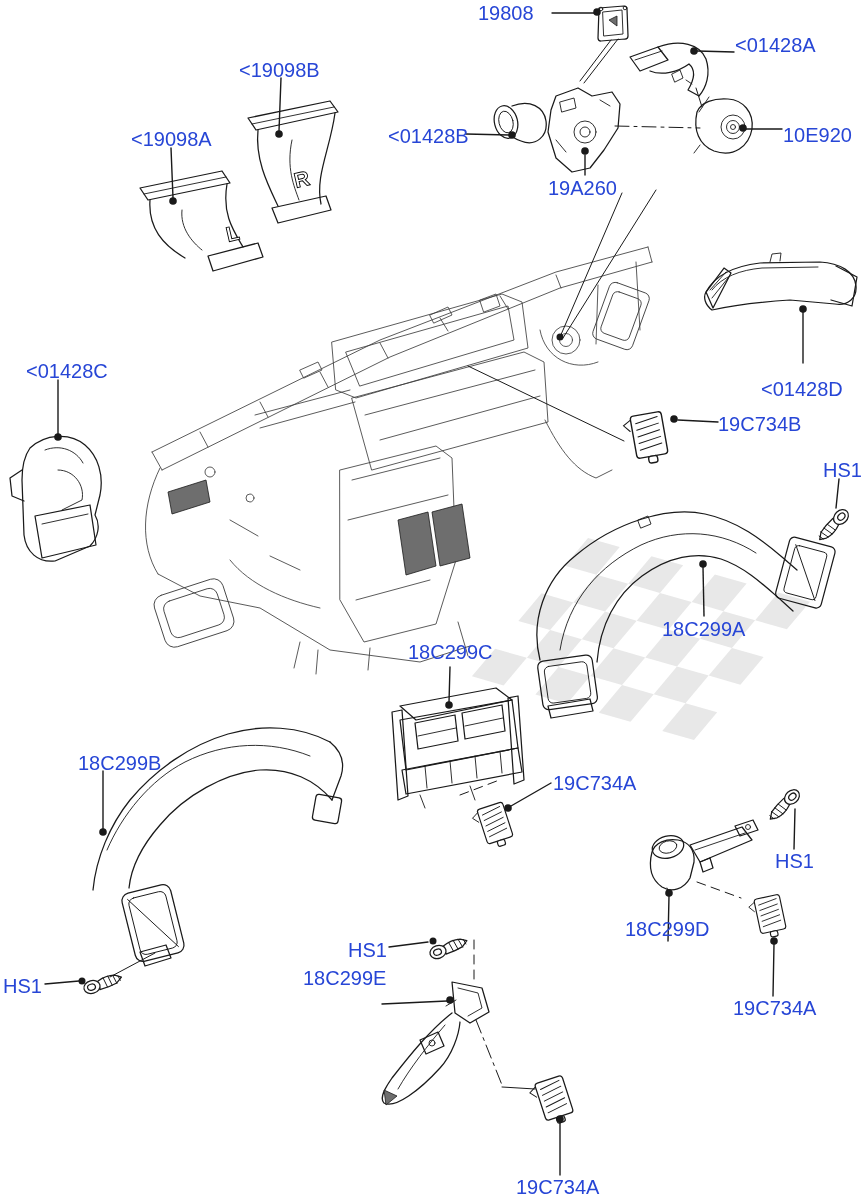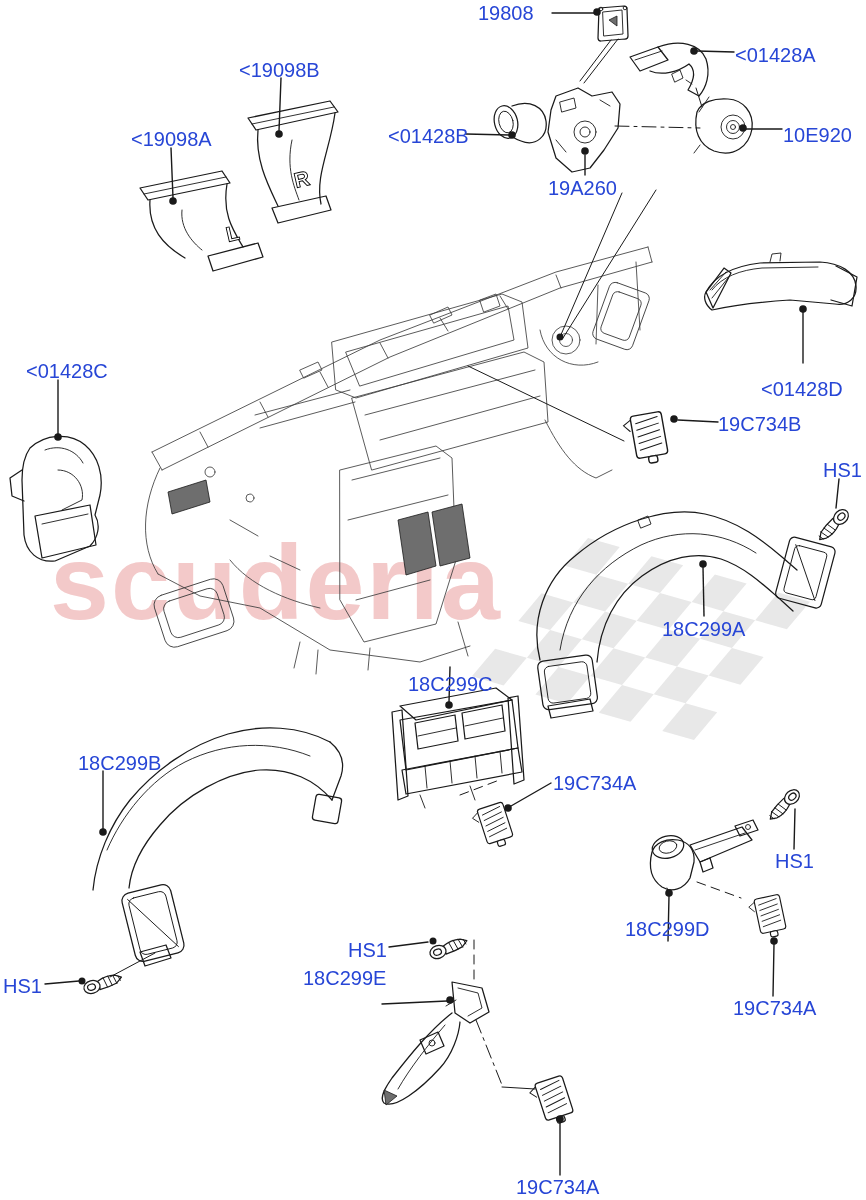--- a/index.html
+++ b/index.html
@@ -41,21 +41,20 @@
   .ghost{stroke:#3d3d3d;stroke-width:.85;fill:none;stroke-linejoin:round;stroke-linecap:round;}
   .dark{fill:#6e6e6e;stroke:#1a1a1a;stroke-width:.8;}
   .flagcell{fill:var(--flag-gray);}
   .pletter{font:bold 21px "Liberation Sans",sans-serif;fill:#fff;stroke:#000;stroke-width:.9;}
 </style>
 </head>
 <body>
 
 <div class="canvas">
 
-  <div class="wm-brand">scuderia</div>
 
   <svg class="art" width="866" height="1200" viewBox="0 0 866 1200">
     <defs>
       <g id="screw-shape">
         <path class="partf" d="M7,-4 C13,-6.5 19,-7 25,-5.5 L31,-2 L25,2.5 C19,4 13,4.5 7,4.5 Z"></path>
         <line class="pline" x1="13" y1="-6" x2="15" y2="4"></line>
         <line class="pline" x1="18" y1="-6.5" x2="20" y2="3.5"></line>
         <line class="pline" x1="23" y1="-6" x2="25" y2="3"></line>
         <line class="pline" x1="28" y1="-4" x2="29" y2="1"></line>
         <ellipse class="partf" cx="0" cy="0" rx="8.2" ry="6.4"></ellipse>
@@ -359,32 +358,32 @@
       <circle class="dot" cx="433" cy="941" r="3.5"></circle>
       <circle class="dot" cx="450" cy="1000" r="3.8"></circle>
       <circle class="dot" cx="669" cy="893" r="3.8"></circle>
       <circle class="dot" cx="774" cy="941" r="3.8"></circle>
       <circle class="dot" cx="560" cy="1119" r="3.8"></circle>
       <circle class="dot" cx="560" cy="337" r="3.5"></circle>
     </g>
   </svg>
 
   <span class="lbl" style="left:478px;top:2px">19808</span>
-  <span class="lbl" style="left:735px;top:44px">&lt;01428A</span>
+  <span class="lbl" style="left:735px;top:34px">&lt;01428A</span>
   <span class="lbl" style="left:783px;top:124px">10E920</span>
   <span class="lbl" style="left:388px;top:125px">&lt;01428B</span>
   <span class="lbl" style="left:548px;top:177px">19A260</span>
   <span class="lbl" style="left:239px;top:59px">&lt;19098B</span>
   <span class="lbl" style="left:131px;top:128px">&lt;19098A</span>
   <span class="lbl" style="left:26px;top:360px">&lt;01428C</span>
   <span class="lbl" style="left:761px;top:378px">&lt;01428D</span>
   <span class="lbl" style="left:718px;top:413px">19C734B</span>
   <span class="lbl" style="left:823px;top:459px">HS1</span>
   <span class="lbl" style="left:662px;top:618px">18C299A</span>
-  <span class="lbl" style="left:408px;top:673px">18C299C</span>
+  <span class="lbl" style="left:408px;top:641px">18C299C</span>
   <span class="lbl" style="left:78px;top:752px">18C299B</span>
   <span class="lbl" style="left:553px;top:772px">19C734A</span>
   <span class="lbl" style="left:3px;top:975px">HS1</span>
   <span class="lbl" style="left:348px;top:939px">HS1</span>
   <span class="lbl" style="left:303px;top:967px">18C299E</span>
   <span class="lbl" style="left:516px;top:1176px">19C734A</span>
   <span class="lbl" style="left:775px;top:850px">HS1</span>
   <span class="lbl" style="left:625px;top:918px">18C299D</span>
   <span class="lbl" style="left:733px;top:997px">19C734A</span>
 

